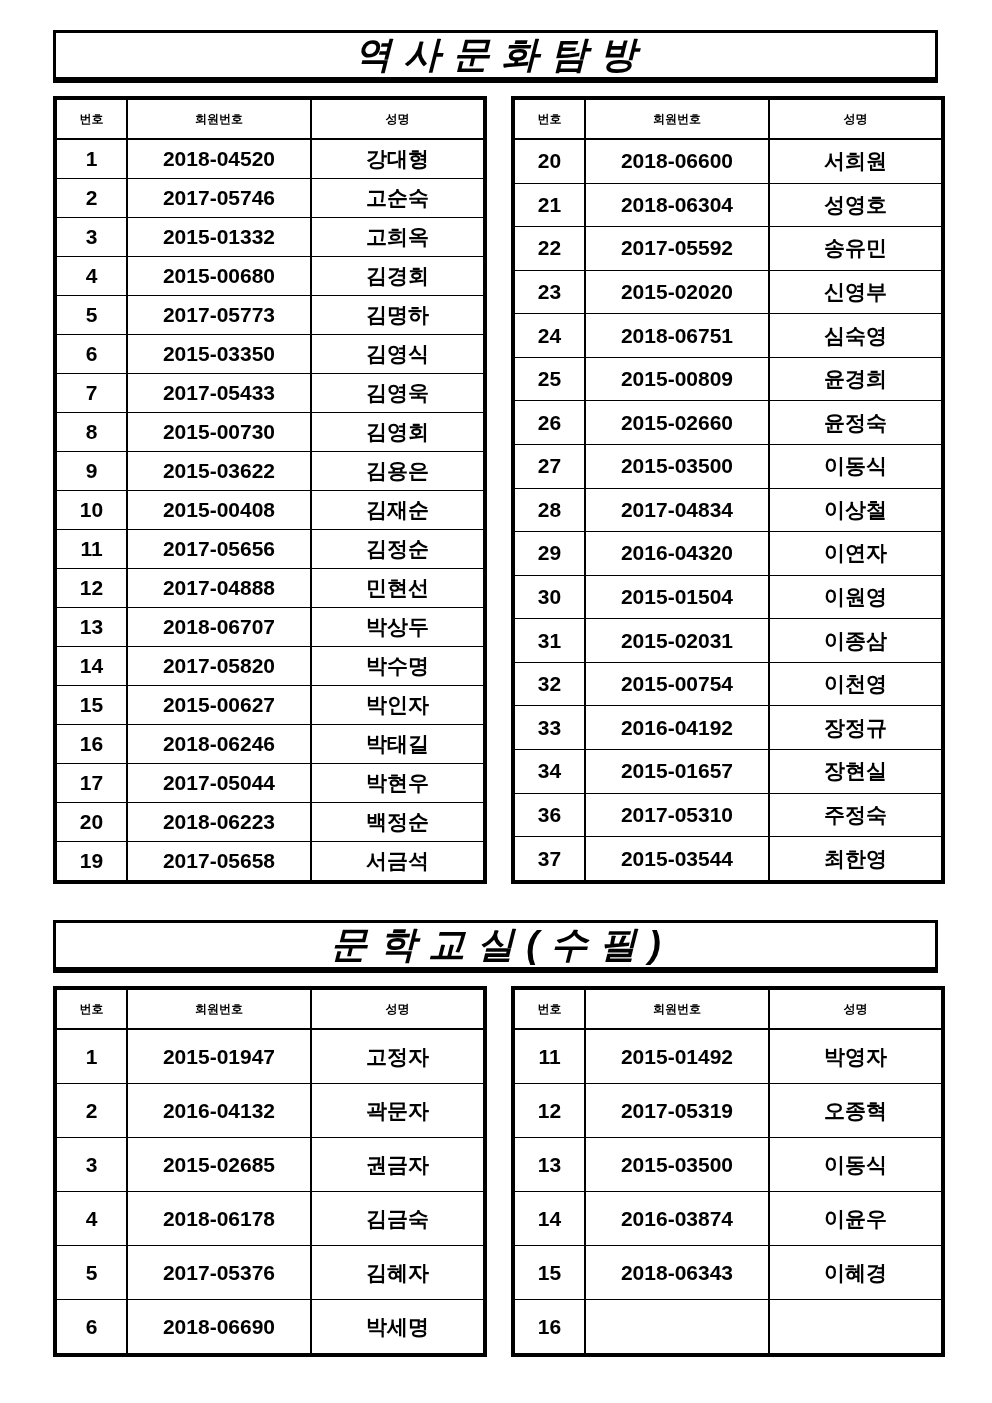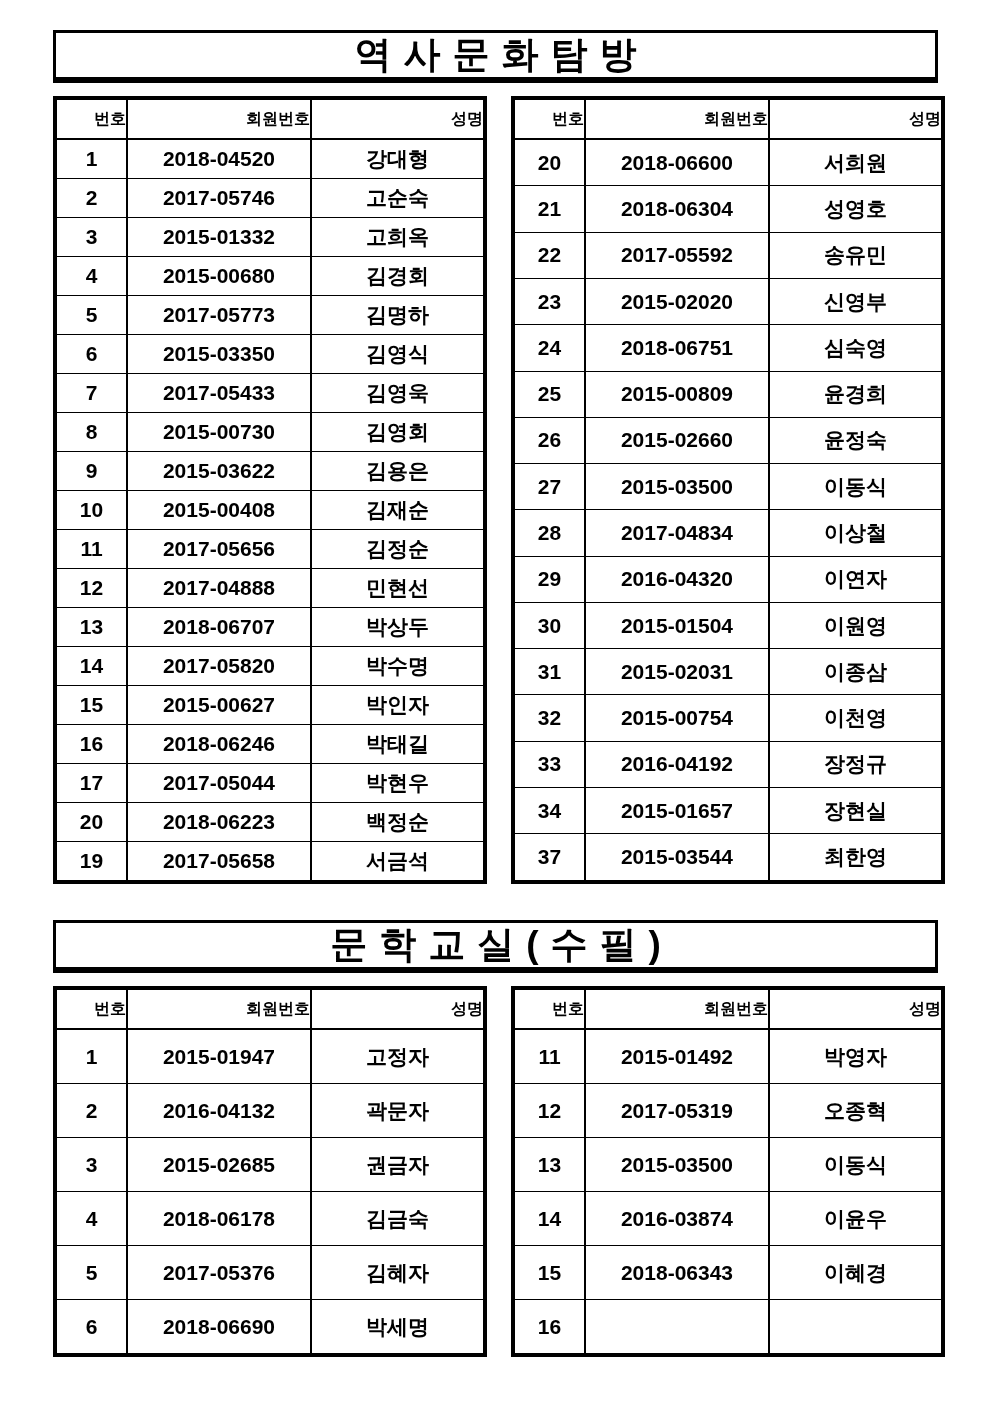--- a/index.html
+++ b/index.html
@@ -24,20 +24,21 @@
 
   .title-box {
     box-sizing: border-box;
     width: 885px;
     height: 53px;
     border: 3px solid #000;
     border-bottom-width: 6px;
     display: flex;
     align-items: center;
     justify-content: center;
+    font-style: italic;
   }
   .title-box .title-text {
     font-size: 37px;
     font-weight: bold;
     letter-spacing: 12px;
     text-indent: 12px; 
     white-space: nowrap;
   }
 
   .tables-row {
@@ -66,22 +67,21 @@
     padding: 0;
     font-size: 21px;
     font-weight: 600;
     overflow: hidden;
     white-space: nowrap;
   }
   table.roster th {
     border-bottom-width: 2px;
     height: 38px;
     font-weight: bold;
-    font-size: 16px;
-    text-align: right;
+    font-size: 12px;
   }
   table.roster td { height: 38px; }
   .section-tall table.roster td { height: 53px; }
 </style>
 </head>
 <body>
 
 <div class="page">
 
   <div class="section">
@@ -283,20 +283,25 @@
               <td>33</td>
               <td>2016-04192</td>
               <td>장정규</td>
             </tr>
             <tr>
               <td>34</td>
               <td>2015-01657</td>
               <td>장현실</td>
             </tr>
             <tr>
+              <td>36</td>
+              <td>2017-05310</td>
+              <td>주정숙</td>
+            </tr>
+            <tr>
               <td>37</td>
               <td>2015-03544</td>
               <td>최한영</td>
             </tr>
           </tbody>
       </table>
     </div>
   </div>
 
   <div class="section section-tall">

